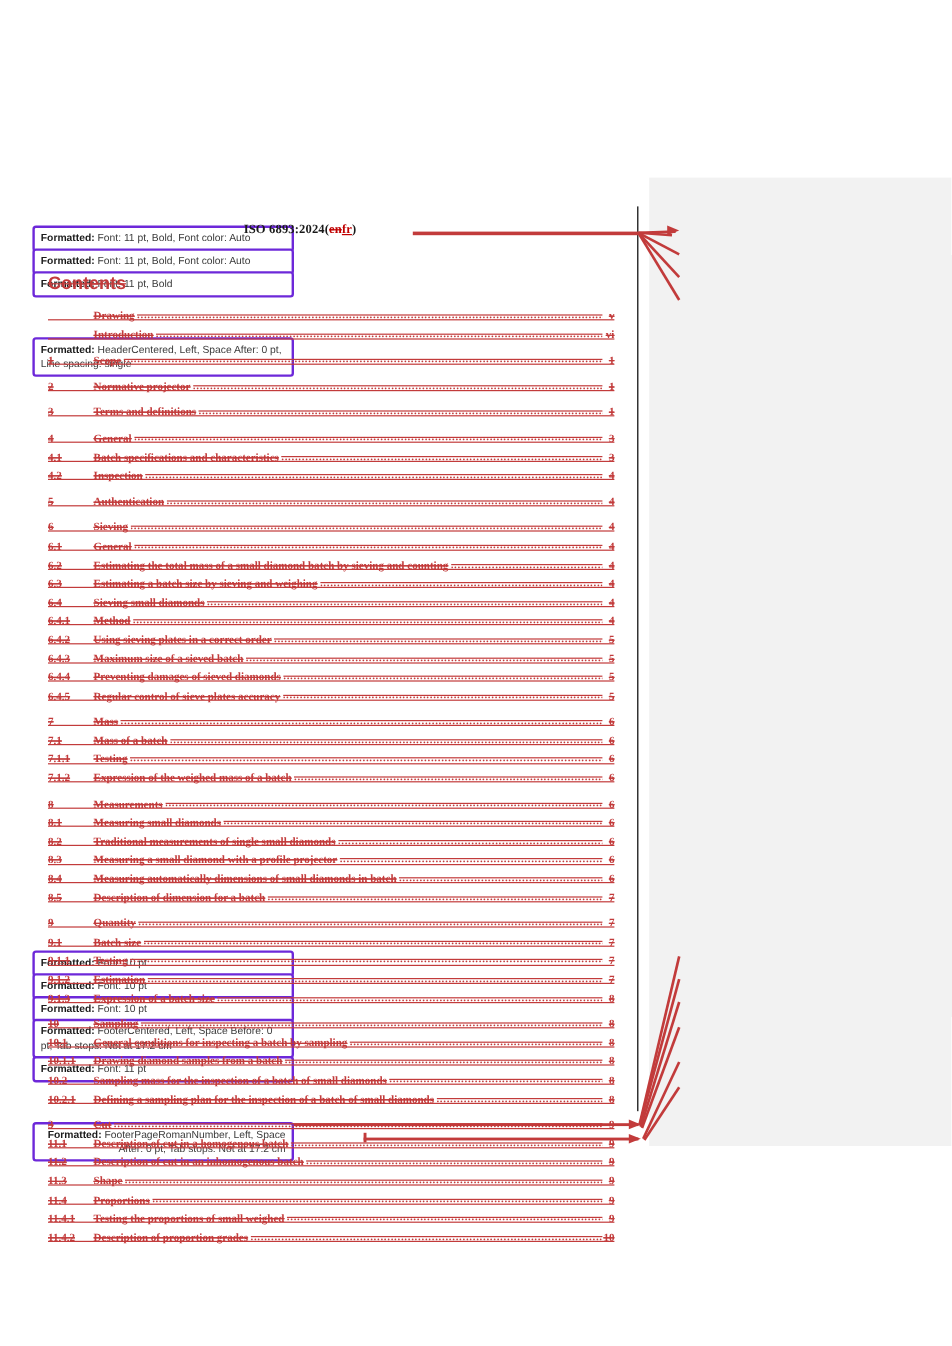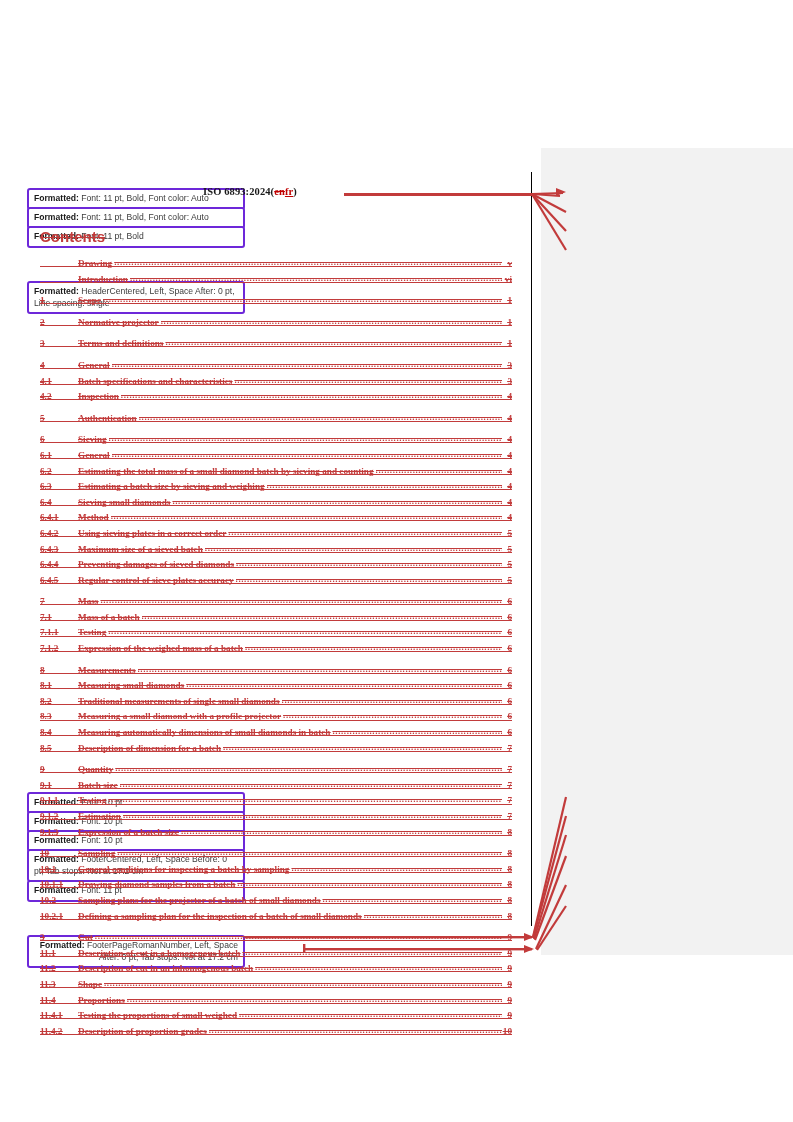--- a/index.html
+++ b/index.html
@@ -462,21 +462,21 @@
         <span class="toc-page">8</span>
       </div>
       <div class="toc-row">
         <span class="toc-num">10.1.1</span>
         <span class="toc-label">Drawing diamond samples from a batch</span>
         <span class="toc-dots"> ....................................................................................................................................................................................................................................................................</span>
         <span class="toc-page">8</span>
       </div>
       <div class="toc-row">
         <span class="toc-num">10.2</span>
-        <span class="toc-label">Sampling plans for the projector of a batch of small diamonds</span>
+        <span class="toc-label">Sampling mass for the inspection of a batch of small diamonds</span>
         <span class="toc-dots"> ....................................................................................................................................................................................................................................................................</span>
         <span class="toc-page">8</span>
       </div>
       <div class="toc-row">
         <span class="toc-num">10.2.1</span>
         <span class="toc-label">Defining a sampling plan for the inspection of a batch of small diamonds</span>
         <span class="toc-dots"> ....................................................................................................................................................................................................................................................................</span>
         <span class="toc-page">8</span>
       </div>
       <div class="toc-row gap">

